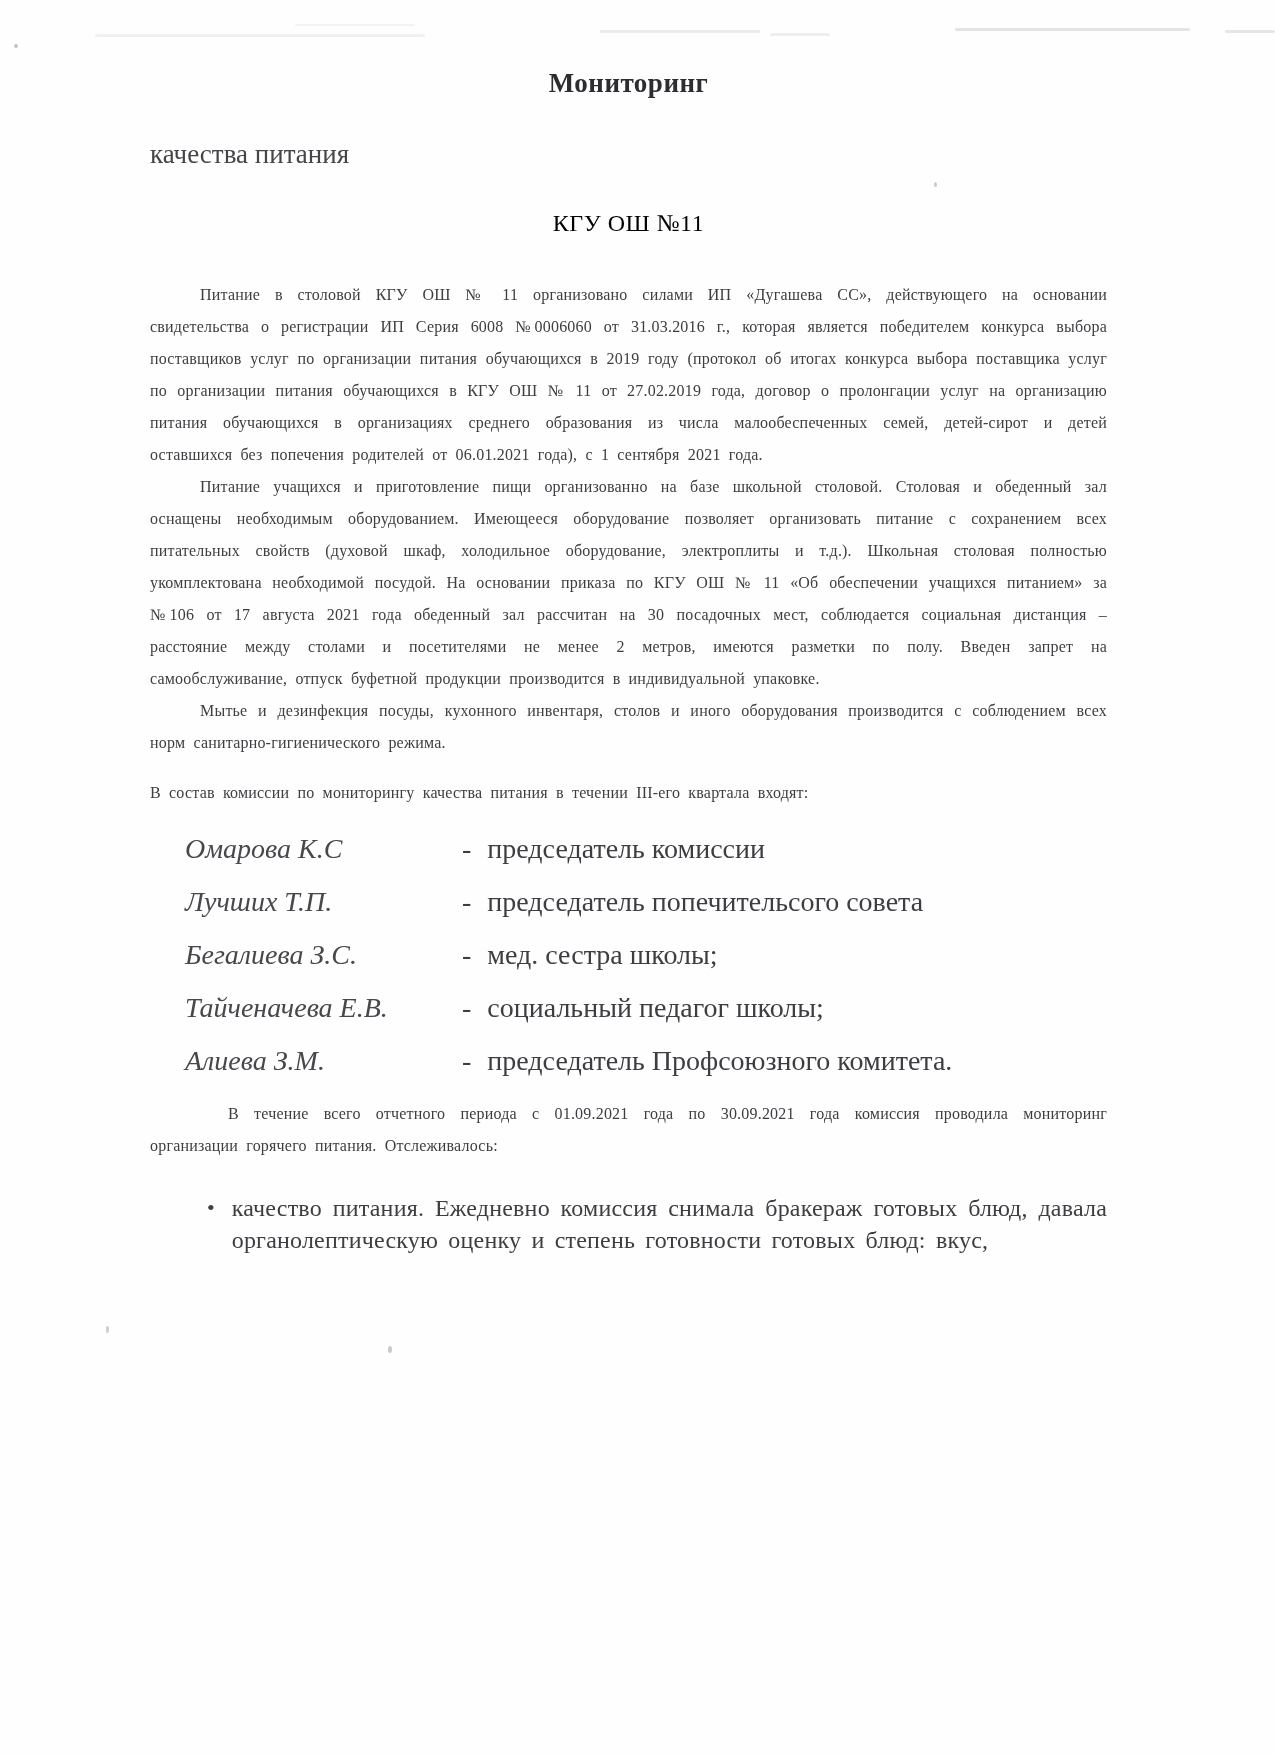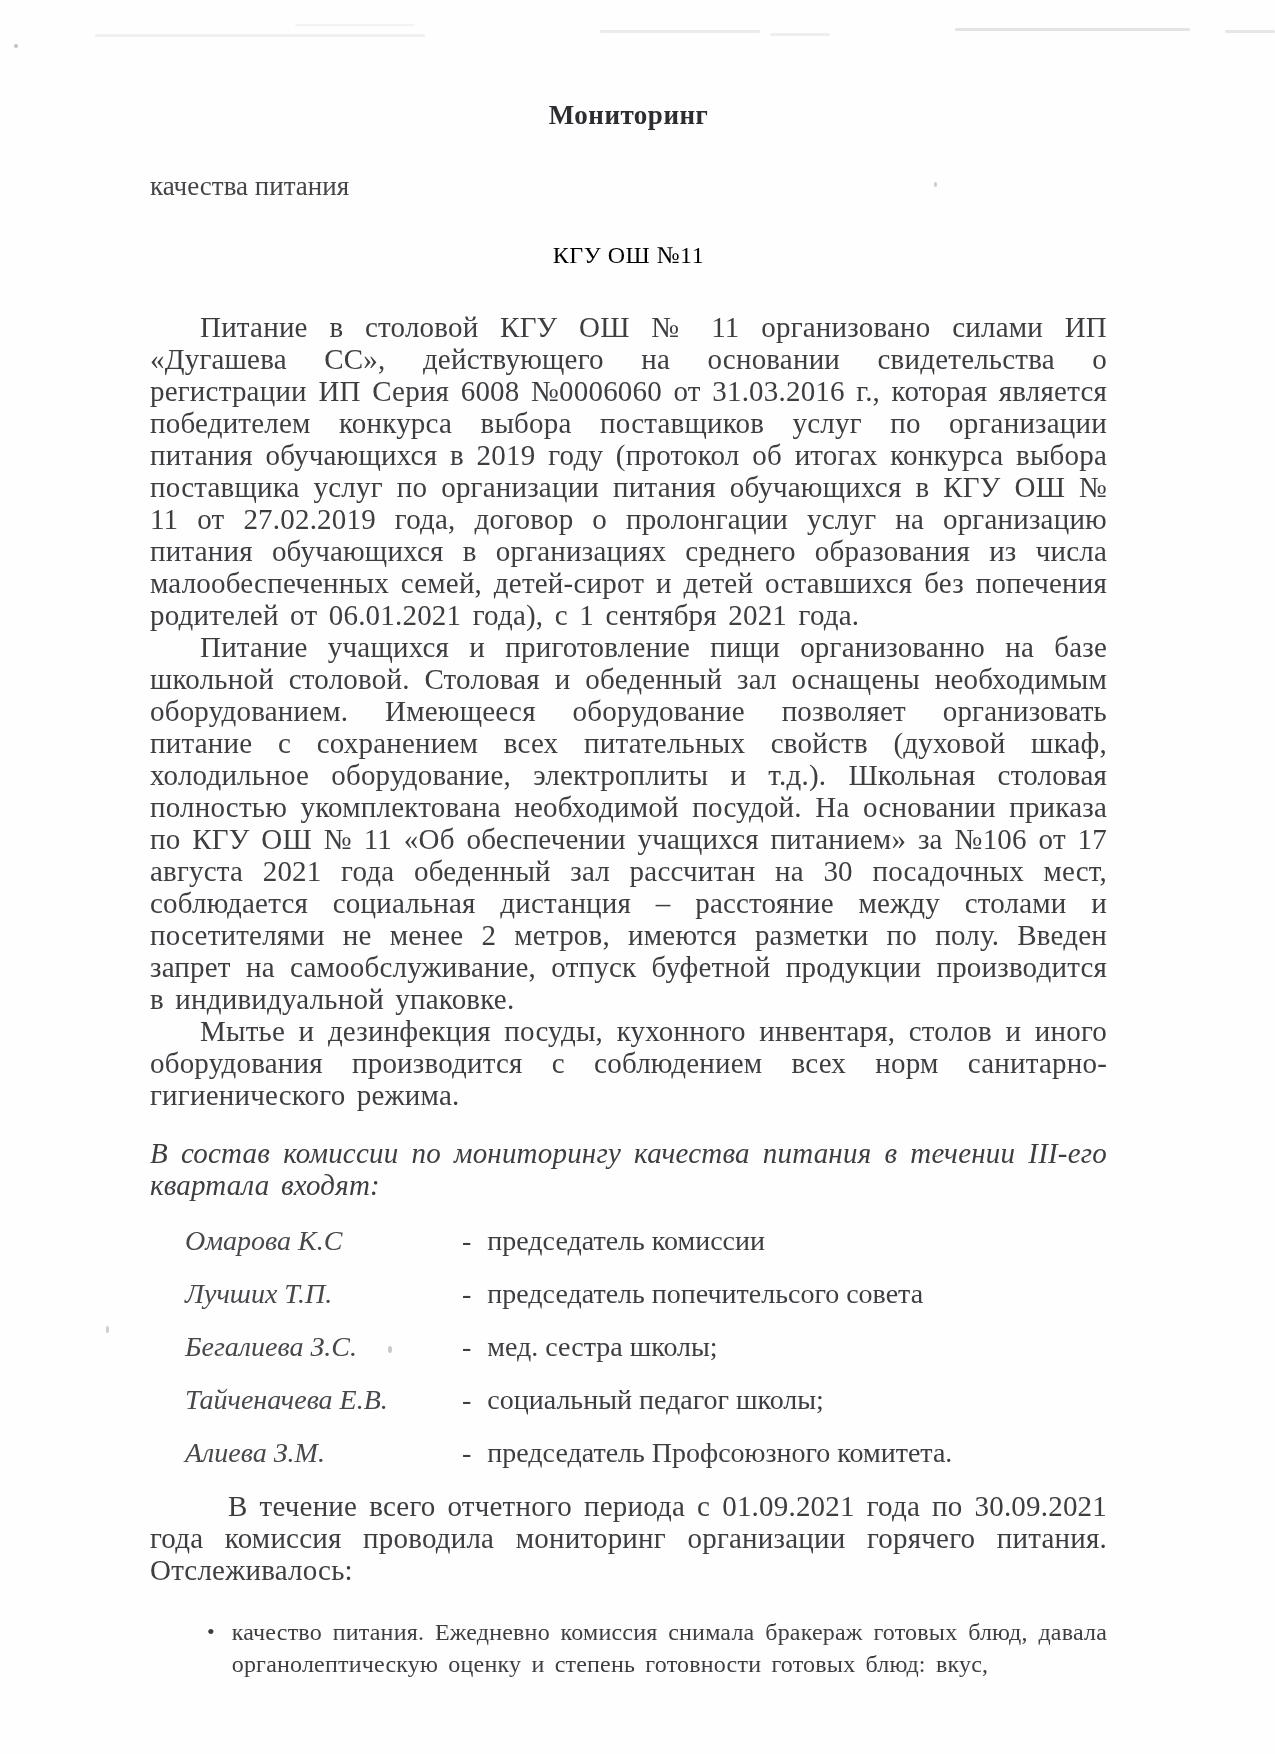--- a/index.html
+++ b/index.html
@@ -38,21 +38,21 @@
   .sp1 { left: 14px;  top: 44px;  width: 4px; height: 4px; opacity:.5; }
   .sp2 { left: 934px; top: 182px; width: 3px; height: 5px; opacity:.45; }
   .sp3 { left: 106px; top: 1326px; width: 3px; height: 7px; opacity:.4; border-radius:40% 60% 60% 40%; }
   .sp4 { left: 388px; top: 1346px; width: 4px; height: 7px; opacity:.45; }
 
   .content {
     position: absolute;
     left: 150px;
     top: 0;
     width: 957px;
-    padding-top: 100px;
+    padding-top: 68px;
     box-sizing: content-box;
   }
   .t1 {
     margin: 0 0 40px 0;
     text-align: center;
     font-size: 27px;
     font-weight: bold;
     color: #2c2c31;
     letter-spacing: .5px;
   }
@@ -75,29 +75,29 @@
   }
   .t4 {
     margin: 0 0 42px 0;
     text-align: center;
     font-size: 24px;
     color: #000000;
     letter-spacing: .5px;
   }
   .para {
     margin: 0;
-    font-size: 29px;
+    font-size: 16px;
     line-height: 32px;
     text-align: justify;
     word-spacing: 4px;
     letter-spacing: .2px;
   }
   .para.indent  { text-indent: 50px; }
   .para.indent2 { text-indent: 78px; }
-  .para.intro   { margin-top: 26px; text-indent: 0; font-style: italic; }
+  .para.intro   { margin-top: 18px; text-indent: 0; }
   .commission {
     margin-top: 24px;
     margin-left: 35px;
   }
   .crow {
     display: flex;
     align-items: baseline;
     font-size: 28px;
     line-height: 32px;
     margin-bottom: 21px;

